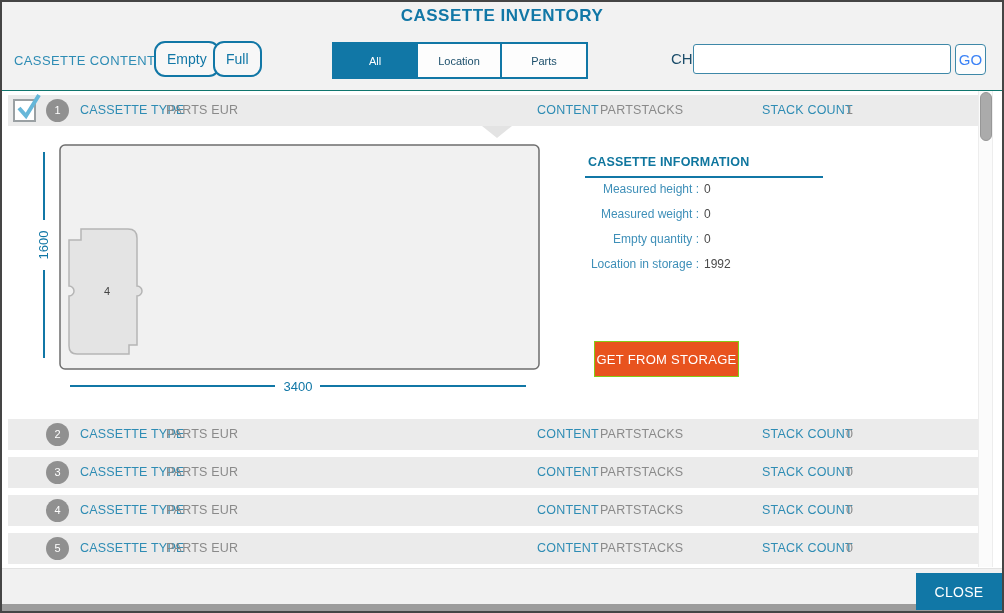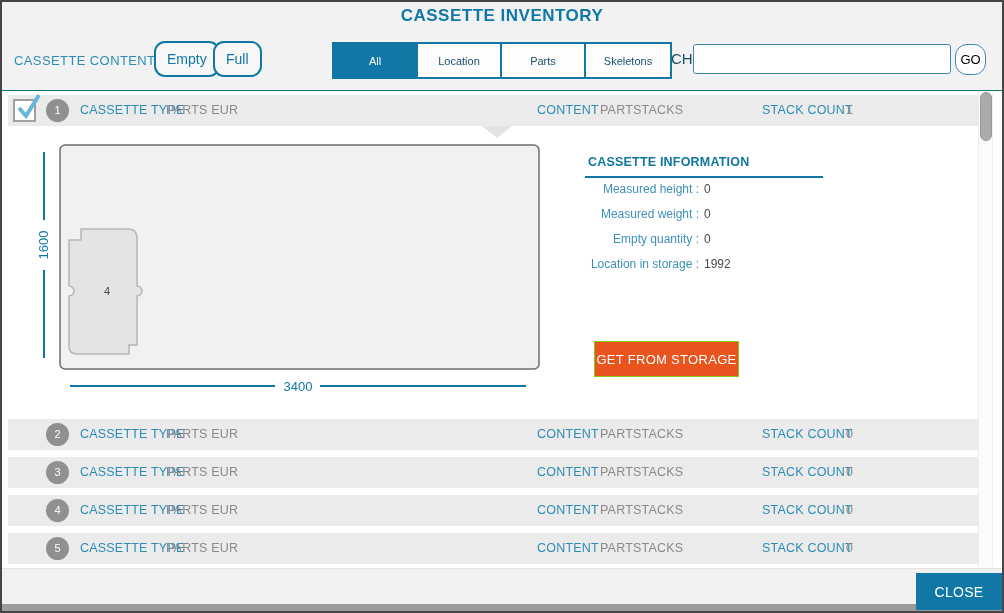--- a/index.html
+++ b/index.html
@@ -48,22 +48,22 @@
     position:absolute; left:669px; top:48px;
     font-size:15px; color:#1D4E6B;
   }
   .search-input {
     position:absolute; left:691px; top:42px; width:258px; height:30px;
     border:1px solid #3E88A8; border-radius:3px; background:#fff;
     font-family:inherit; font-size:13px; padding:0 6px; color:#333;
   }
   .go-btn {
     position:absolute; left:953px; top:42px; width:31px; height:31px;
-    background:#fdfdfd; border:1px solid #3E88A8; border-radius:12px;
-    color:#000000; font-size:13px; font-family:inherit; cursor:pointer;
+    background:#fdfdfd; border:1px solid #3E88A8; border-radius:4px;
+    color:#3b82f6; font-size:15px; font-family:inherit; cursor:pointer;
   }
   
   .rows-area { position:absolute; left:0; top:89px; width:1000px; height:477px; background:#ffffff; }
   .cassette-row {
     position:absolute; left:6px; width:971px; height:31px;
     background:#EBEBEB; cursor:pointer;
   }
   .row-num {
     position:absolute; left:38px; top:4px; width:23px; height:23px;
     background:#909090; border-radius:50%; color:#fff;
@@ -135,21 +135,20 @@
 
   <div class="header">
     <div class="title">CASSETTE INVENTORY</div>
     <span class="content-label">CASSETTE CONTENT</span>
     <button class="pill-btn pill-empty">Empty</button>
     <button class="pill-btn pill-full">Full</button>
     <div class="tabs">
       <button class="tab active">All</button>
       <button class="tab">Location</button>
       <button class="tab">Parts</button>
-      <button class="tab">Skeletons</button>
     </div>
     <span class="search-label">CH</span>
     <input class="search-input" type="text" value="" style="">
     <button class="go-btn">GO</button>
   </div>
 
   <div class="rows-area">
 
     <div class="cassette-row" style="top:4px;">
       <span class="checkbox-wrap">

